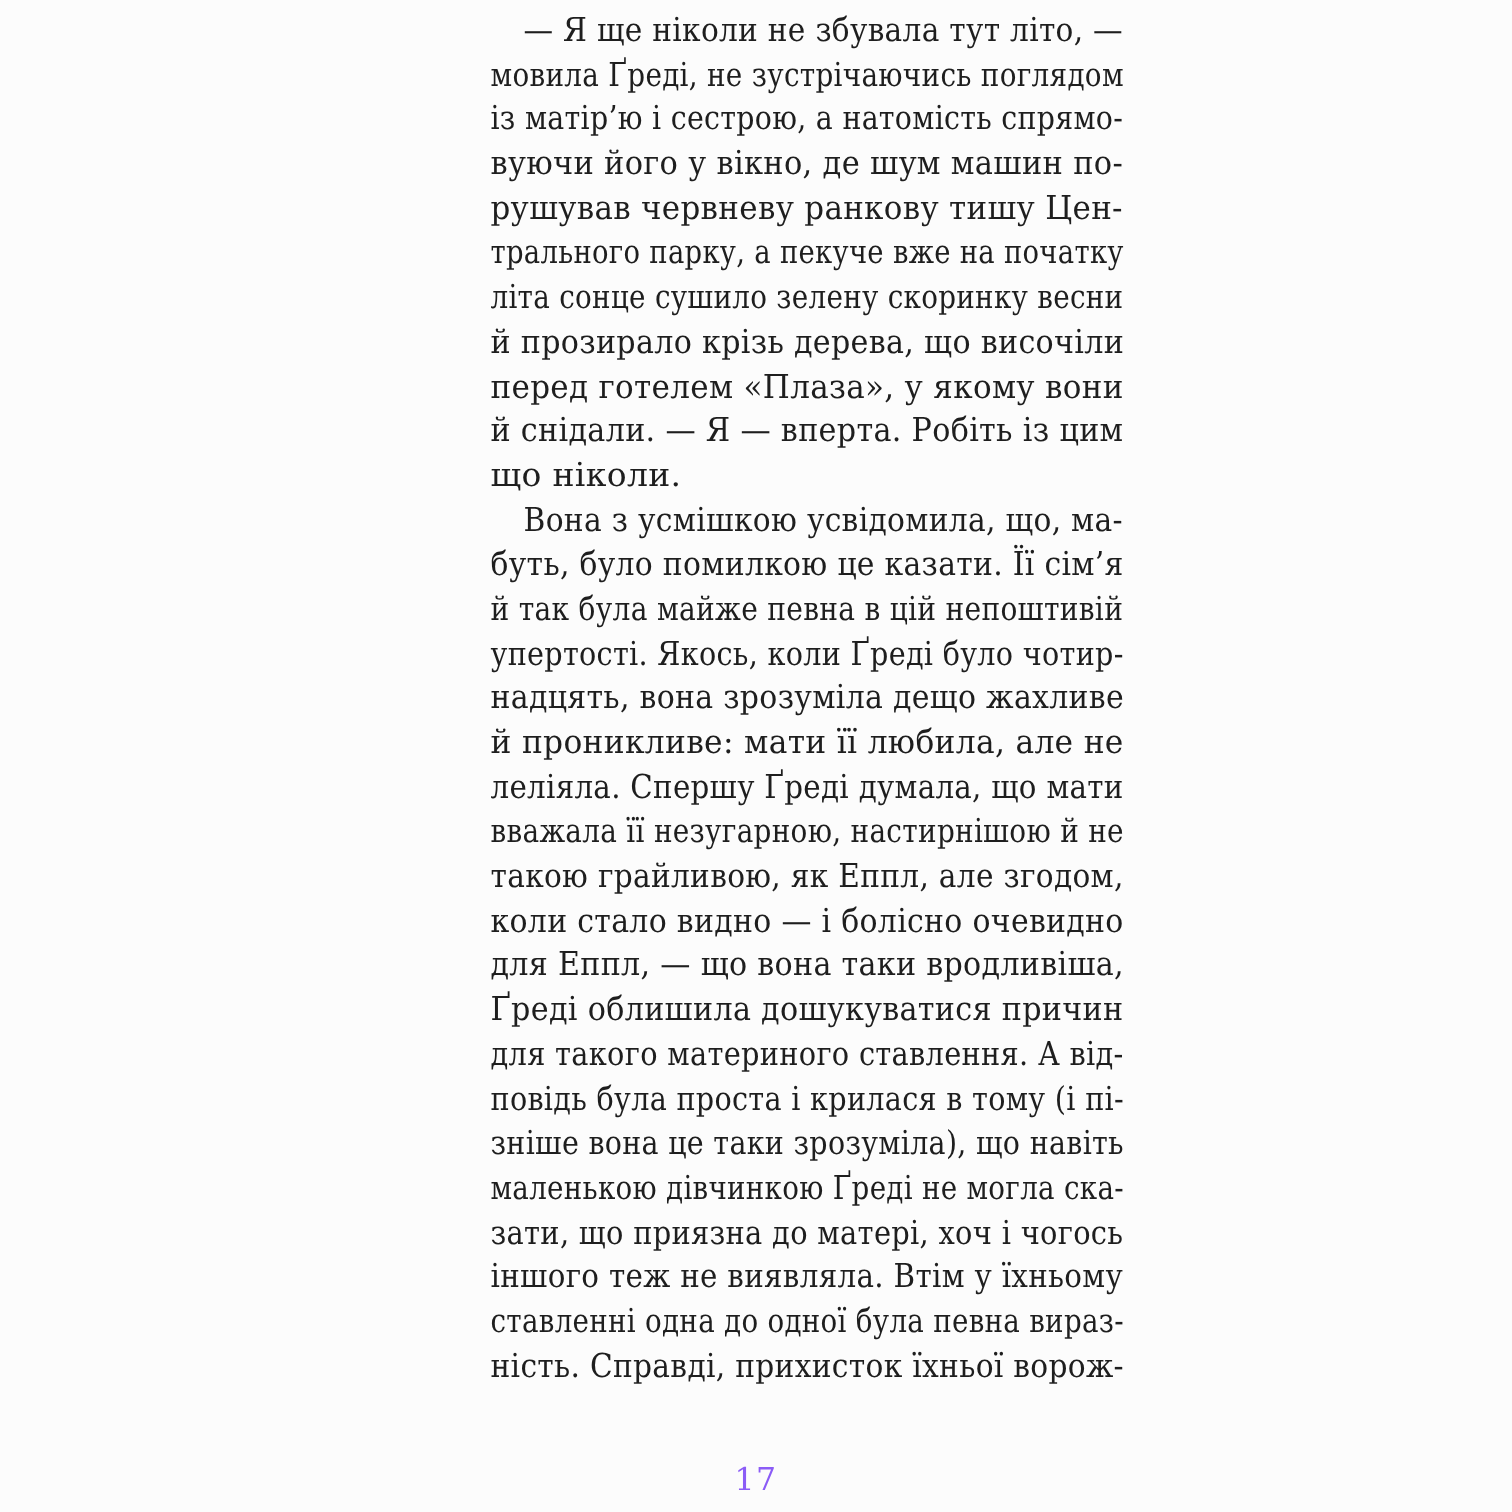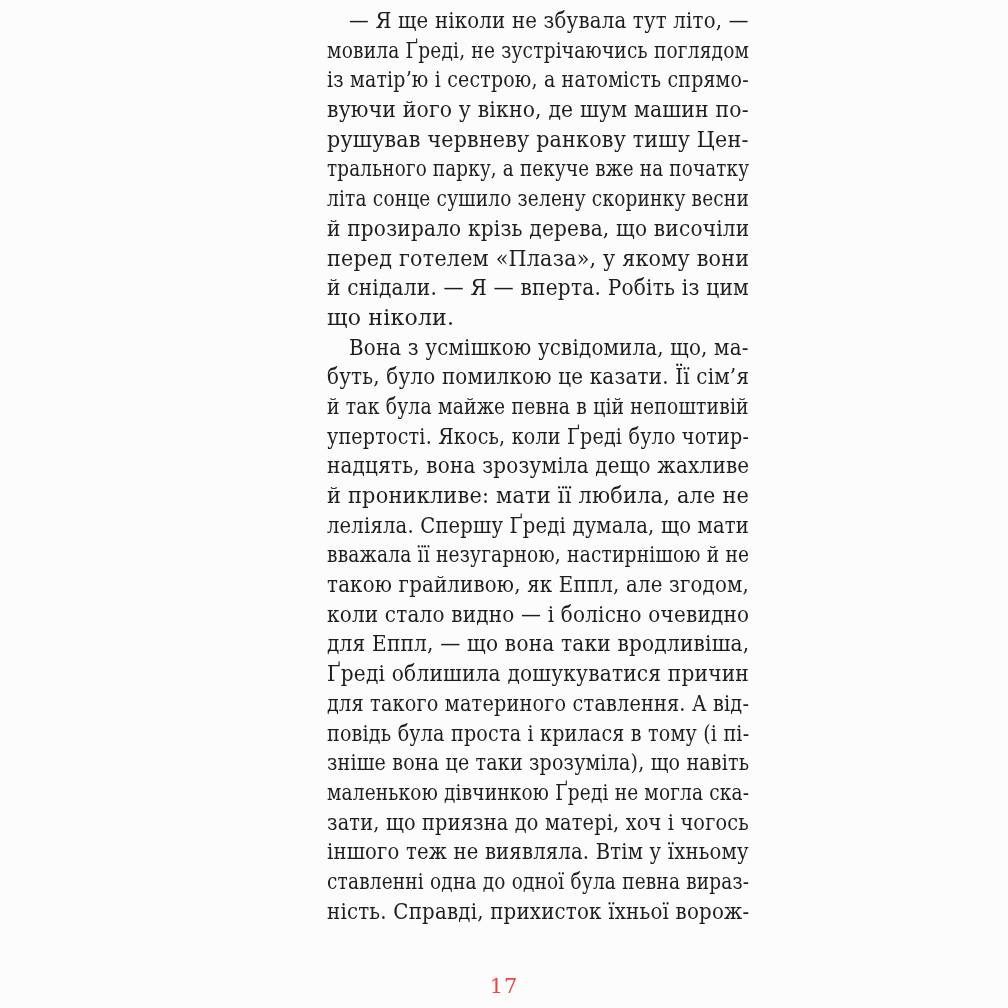--- a/index.html
+++ b/index.html
@@ -36,21 +36,21 @@
     margin-left: 22px;
   }
   .page-number {
     position: absolute;
     left: 0;
     right: 0;
     top: 974px;
     text-align: center;
     font-size: 21px;
     letter-spacing: 1px;
-    color: #ef4444;
+    color: #8b5cf6;
   }
 </style>
 </head>
 <body>
 
 <div class="scan-page">
   <div class="text-column">
       <div class="line indent" style="transform: scaleX(0.896861);">— Я ще ніколи не збувала тут літо, —</div>
       <div class="line" style="transform: scaleX(0.844);">мовила Ґреді, не зустрічаючись поглядом</div>
       <div class="line" style="transform: scaleX(0.861224);">із матір’ю і сестрою, а натомість спрямо-</div>

